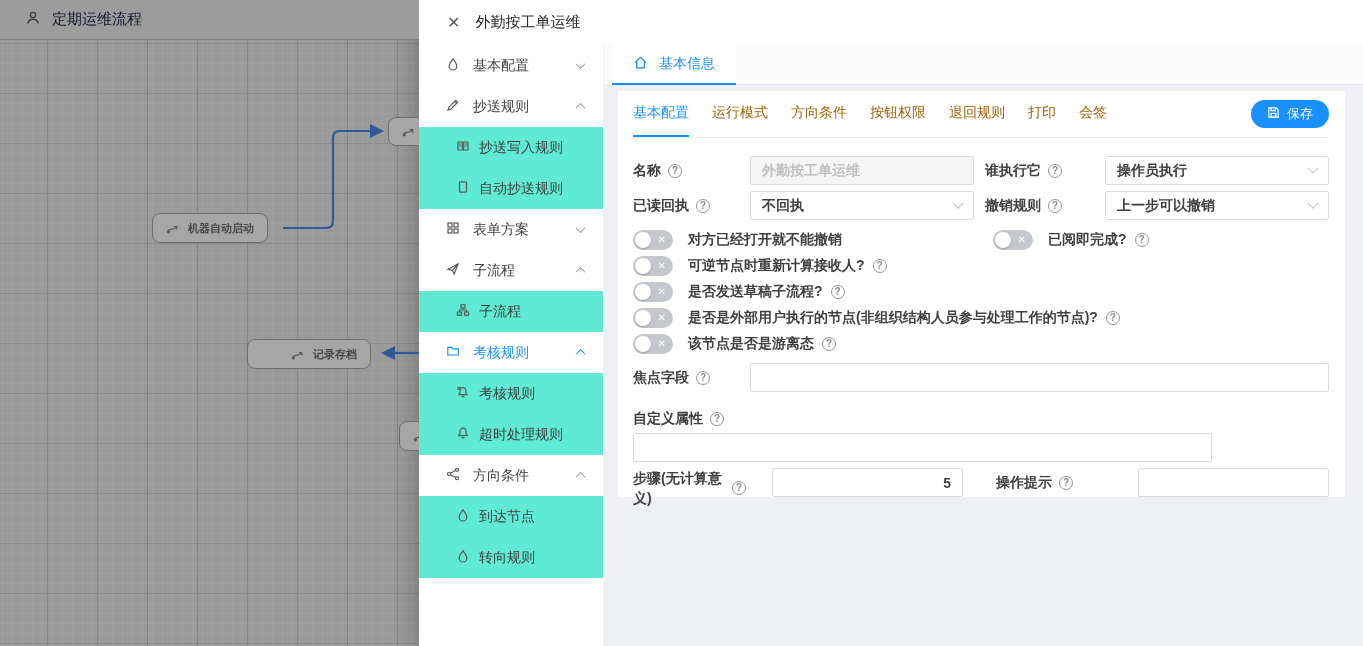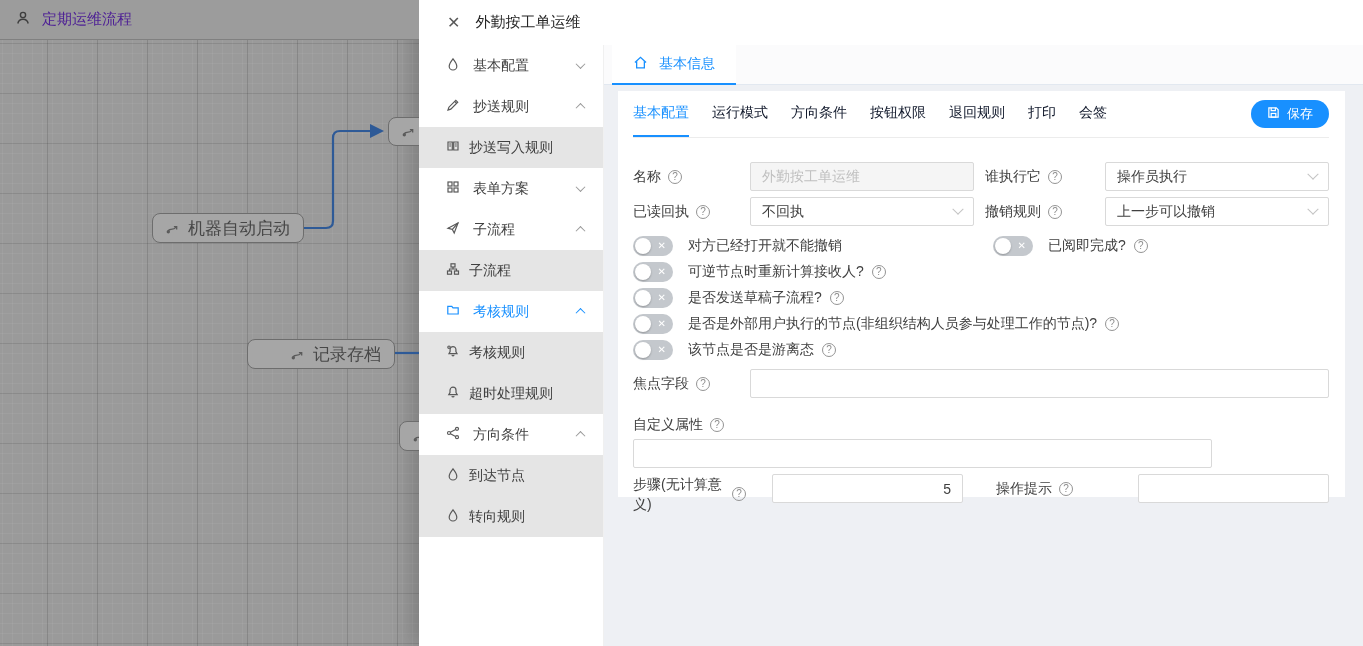--- a/index.html
+++ b/index.html
@@ -9,63 +9,63 @@
   
   .canvas { position:absolute; left:0; top:0; width:419px; height:646px; background:#9a9a9a; overflow:hidden;
     background-image:
       linear-gradient(to right, rgba(0,0,0,0.13) 1px, transparent 1px),
       linear-gradient(to bottom, rgba(0,0,0,0.13) 1px, transparent 1px),
       linear-gradient(to right, rgba(255,255,255,0.05) 1px, transparent 1px),
       linear-gradient(to bottom, rgba(255,255,255,0.05) 1px, transparent 1px);
     background-size:50px 50px,50px 50px,10px 10px,10px 10px;
     background-position:47px 43px,47px 43px,2px 3px,2px 3px; }
   .canvas-header { position:absolute; left:0; top:0; right:0; height:40px; background:#9c9c9c;
-    border-bottom:1px solid #808080; display:flex; align-items:center; padding-left:15px; gap:11px;
-    color:#4c1d95; font-size:15px; z-index:3; }
+    border-bottom:1px solid #808080; display:flex; align-items:center; padding-left:25px; gap:11px;
+    color:#0f172a; font-size:15px; z-index:3; }
   .canvas-header svg { stroke:#3e3e3e; }
   .fnode { position:absolute; height:30px; background:#a6a6a6; border:1px solid #6d6d6d; border-radius:8px;
-    display:flex; align-items:center; padding:0 13px; gap:9px; color:#474747; font-size:17px; white-space:nowrap; z-index:2; }
+    display:flex; align-items:center; padding:0 13px; gap:9px; color:#474747; font-size:11px; white-space:nowrap; z-index:2;font-weight:bold; }
   .fnode svg { stroke:#5a5a5a; flex-shrink:0; }
   .edges { position:absolute; left:0; top:0; z-index:1; }
 
   
   .drawer { position:absolute; left:419px; top:0; width:944px; height:646px; background:#fff;
     box-shadow:-8px 0 20px rgba(0,0,0,0.18); display:flex; flex-direction:column; }
   .drawer-header { height:45px; flex-shrink:0; display:flex; align-items:center; padding-left:28px; gap:15px; }
   .close-x { font-size:16px; color:#595959; cursor:pointer; line-height:1; }
   .drawer-title { font-size:15px; color:#262626; }
   .drawer-body { flex:1; display:flex; min-height:0; }
 
   
   .side { width:185px; flex-shrink:0; border-right:1px solid #f0f0f0; font-size:14px; color:#404040; overflow:hidden; }
   .side-item { height:41px; display:flex; align-items:center; padding:0 19px 0 27px; gap:13px; cursor:pointer; }
   .side-item .lbl { flex:1; }
-  .side-sub { height:41px; display:flex; align-items:center; padding-left:27px; gap:9px; background:#e5e5e5; cursor:pointer; }
+  .side-sub { height:41px; display:flex; align-items:center; padding-left:37px; gap:9px; background:#5eead4; cursor:pointer; }
   .side svg { flex-shrink:0; }
   .mi { color:#595959; }
   .active-item, .active-item .mi { color:#1890ff; }
   .chev { width:7px; height:7px; border-right:1.5px solid #999; border-bottom:1.5px solid #999; flex-shrink:0; }
   .chev.down { transform:rotate(45deg) translate(-1px,-1px); }
   .chev.up { transform:rotate(-135deg) translate(-1px,-1px); }
   .active-item .chev { border-color:#1890ff; }
 
   
   .main { flex:1; display:flex; flex-direction:column; background:#eef0f4; min-width:0; }
   .ptab-bar { height:40px; flex-shrink:0; background:#fbfbfc; border-bottom:1px solid #e2e8f0; display:flex; padding-left:8px; }
   .ptab { height:40px; background:#fff; border-bottom:2px solid #1890ff; color:#1890ff; display:flex; align-items:center; gap:11px; padding:0 21px; font-size:14px; cursor:pointer; }
   .main-scroll { flex:1; padding:6px 18px 0 14px; }
   .card { background:#fff; height:406px; padding:0 16px 0 15px; }
 
   .itabs { display:flex; align-items:center; height:47px; border-bottom:1px solid #ececec; }
-  .itab { margin-right:23px; height:100%; display:flex; align-items:center; font-size:14px; color:#0f172a; cursor:pointer; border-bottom:2px solid transparent; }
+  .itab { margin-right:23px; height:100%; display:flex; align-items:center; font-size:14px; color:#a16207; cursor:pointer; border-bottom:2px solid transparent; }
   .itab.active { color:#1890ff; border-bottom-color:#1890ff; }
   .save-btn { margin-left:auto; height:28px; border-radius:14px; background:#1890ff; color:#fff; border:none;
     display:flex; align-items:center; gap:7px; padding:0 16px; font-size:13px; cursor:pointer; }
 
-  .form { margin-top:24px; }
+  .form { margin-top:18px;font-weight:bold; }
   .frow { display:flex; align-items:flex-start; margin-bottom:6px; }
   .flabel { width:117px; flex-shrink:0; display:flex; align-items:center; gap:7px; color:#404040; height:29px; }
   .flabel2 { width:120px; margin-left:11px; flex-shrink:0; display:flex; align-items:center; gap:7px; height:29px; }
   .q { width:14px; height:14px; border:1px solid #949494; border-radius:50%; color:#8c8c8c; font-size:10px;
     display:inline-flex; align-items:center; justify-content:center; flex-shrink:0; line-height:1; }
   .field { width:224px; height:29px; border:1px solid #d9d9d9; border-radius:2px; background:#fff;
     display:flex; align-items:center; padding:0 11px; color:#404040; font-size:14px; }
   .field.disabled { background:#f5f5f5; color:#bfbfbf; }
   .field.select { justify-content:space-between; cursor:pointer; }
   .sel-chev { width:8px; height:8px; border-right:1.2px solid #c4c4c4; border-bottom:1.2px solid #c4c4c4; transform:rotate(45deg) translate(-2px,-2px); }
@@ -172,20 +172,26 @@
 
       <div class="side-sub">
         <span class="mi"><svg width="14" height="14" viewBox="0 0 14 14" fill="none" stroke="currentColor" stroke-width="1.2">
               <path d="M2,3 H6.3 V11 H2 Z"></path>
               <path d="M7.7,3 H12 V11 H7.7 Z"></path>
               <path d="M3.2,5 H5.1 M3.2,7 H5.1 M8.9,5 H10.8 M8.9,7 H10.8"></path>
             </svg></span>
         <span>抄送写入规则</span>
       </div>
 
+      <div class="side-sub">
+        <span class="mi"><svg width="14" height="14" viewBox="0 0 14 14" fill="none" stroke="currentColor" stroke-width="1.2">
+              <rect x="3.5" y="1.8" width="7" height="10.4" rx="0.8"></rect>
+            </svg></span>
+        <span>自动抄送规则</span>
+      </div>
 
       <div class="side-item">
         <span class="mi"><svg width="14" height="14" viewBox="0 0 14 14" fill="none" stroke="currentColor" stroke-width="1.2">
               <rect x="2" y="2" width="4" height="4"></rect>
               <rect x="8" y="2" width="4" height="4"></rect>
               <rect x="2" y="8" width="4" height="4"></rect>
               <rect x="8" y="8" width="4" height="4"></rect>
             </svg></span>
         <span class="lbl">表单方案</span>
         <span class="chev down"></span>

